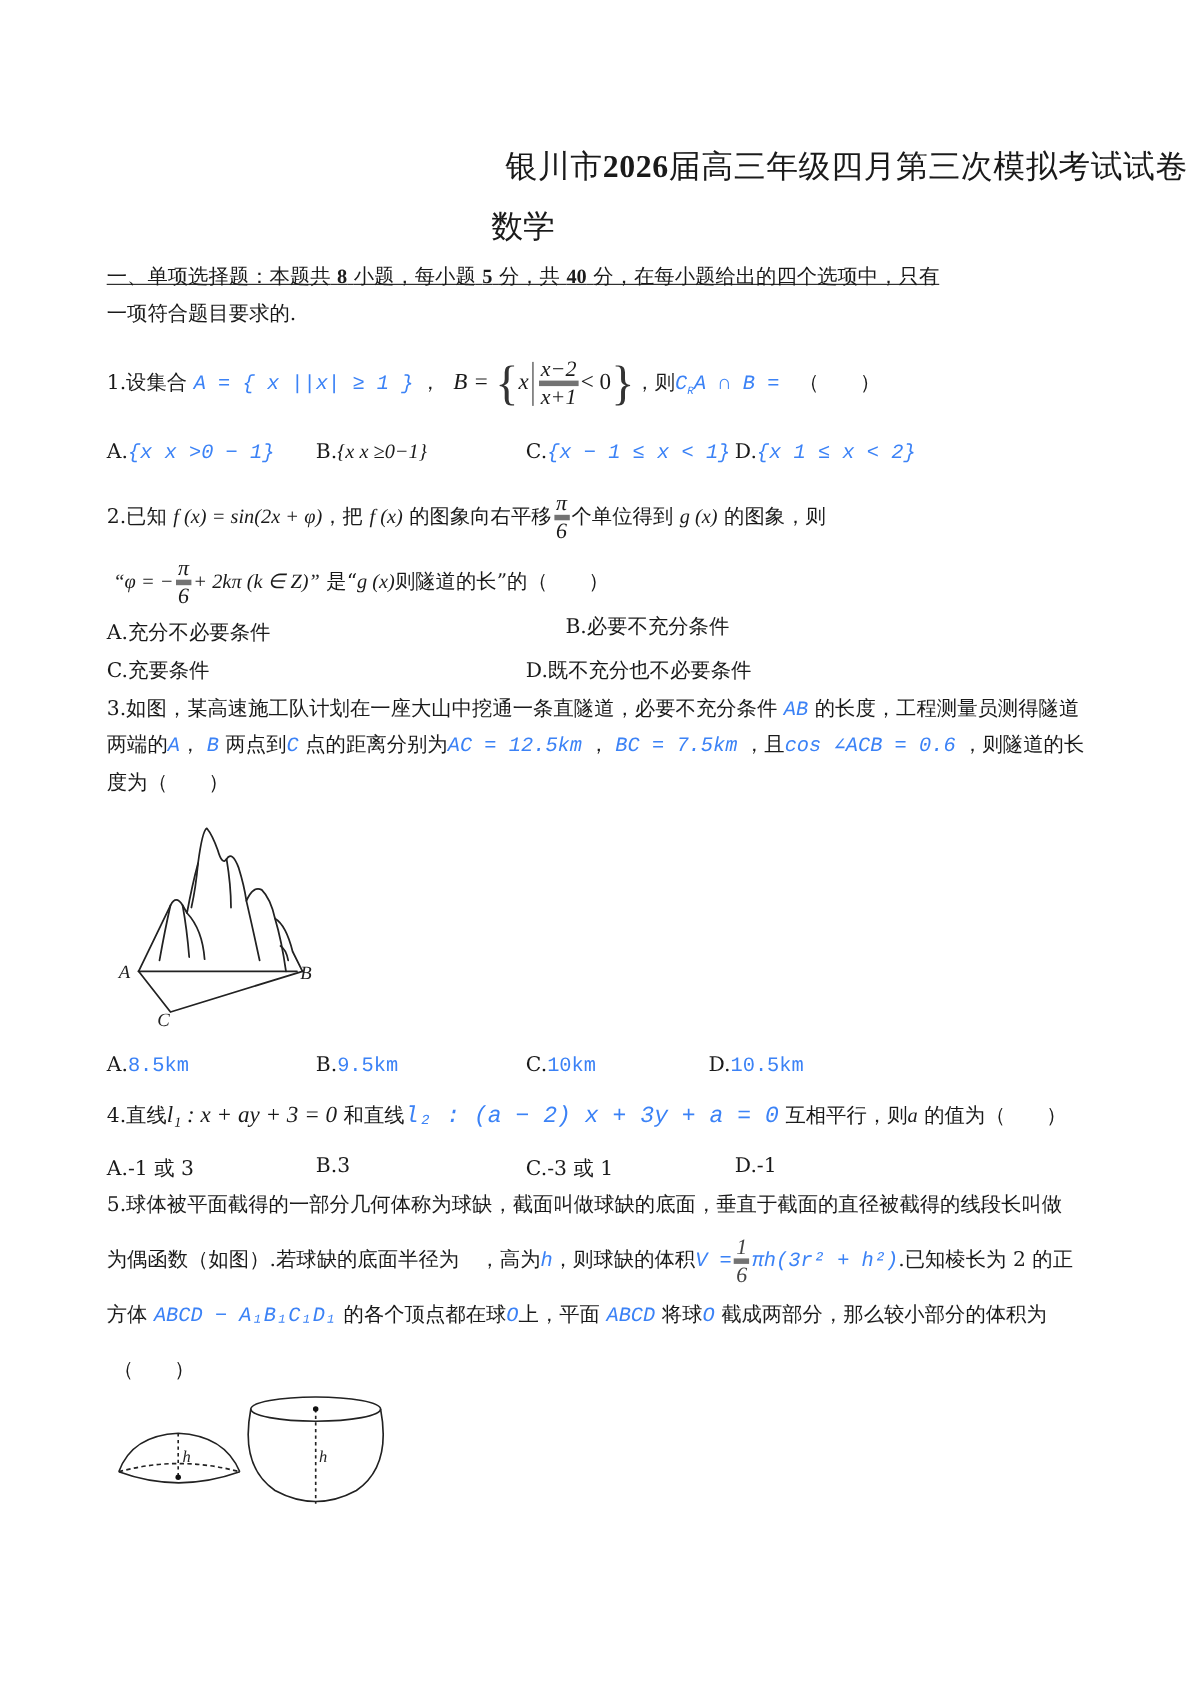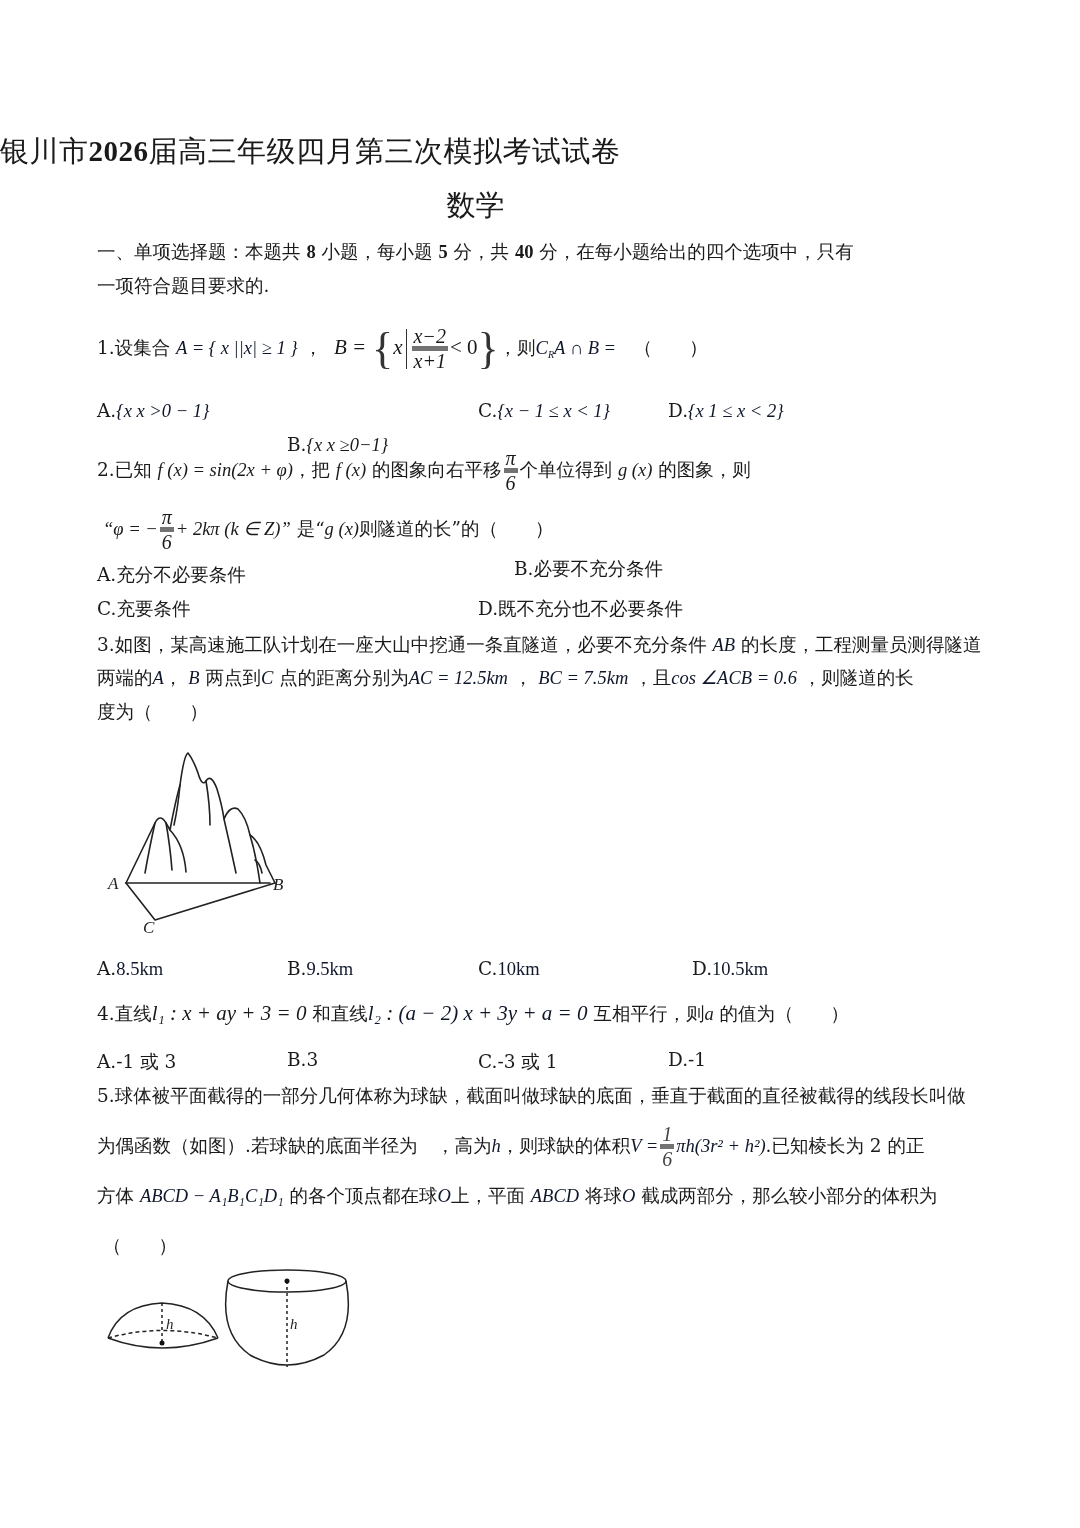--- a/index.html
+++ b/index.html
@@ -1,53 +1,53 @@
 <!DOCTYPE html>
 <html><head>
 <meta charset="utf-8">
 <style>
   html, body { margin: 0; padding: 0; background: #ffffff; }
   body { width: 1080px; height: 1528px; position: relative; overflow: hidden;
          font-family: "DejaVu Serif", "Liberation Serif", serif; color: #1a1a1a; }
   .abs { position: absolute; white-space: nowrap; }
-  .title { left: 0; width: 1080px; text-align: left; top: 132px; font-size: 29px; letter-spacing: 0.5px; }
+  .title { left: 0; width: 1080px; text-align: right; top: 132px; font-size: 29px; letter-spacing: 0.5px; }
   .title b { font-family: "Liberation Serif", serif; font-weight: bold; }
   .subtitle { left: 0; width: 951px; text-align: center; top: 186px; font-size: 29px; }
   .para { font-size: 18.5px; line-height: 32px; }
   .math { font-family: "Liberation Serif", serif; font-style: italic; }
-  .mathg { font-family: Liberation Serif, serif; font-style: italic; color: #0f172a; }
+  .mathg { font-family: Liberation Mono, monospace; font-style: italic; color: #3b82f6; }
   .num { font-family: "Liberation Serif", serif; }
   .b { font-family: "Liberation Serif", serif; font-weight: bold; }
   .frac { display: inline-block; vertical-align: middle; text-align: center; font-family: "Liberation Serif", serif; font-style: italic; font-size: 20px; line-height: 20px; margin: 0 2px; }
   .frac .n { display: block; border-bottom: 5px solid #737373; padding: 0 2px; }
   .frac .d { display: block; padding: 0 2px; }
   .bigbrace { font-size: 44px; font-family: "Liberation Serif", serif; vertical-align: middle; color: #333; font-weight: 200; }
   .opt { font-size: 18.5px; }
   svg { position: absolute; }
 </style>
 </head>
 <body>
 
 <div class="abs title"><span>银川市</span><b>2026</b><span>届高三年级四月第三次模拟考试试卷</span></div>
 <div class="abs subtitle">数学</div>
 
-<div class="abs para" style="left:97px; top:236px;">
+<div class="abs para" style="left:97px; top:236px;text-decoration:underline;">
   <span>一、单项选择题：本题共</span> <b class="b">8</b> <span>小题，每小题</span> <b class="b">5</b> <span>分，共</span> <b class="b">40</b> <span>分，在每小题给出的四个选项中，只有</span>
 </div>
 <div class="abs para" style="left:97px; top:270px;"><span>一项符合题目要求的.</span></div>
 
 <div class="abs para" style="left:97px; top:326px;">
   <span>1.</span><span>设集合</span>
   <span class="mathg">A = { x ||x| ≥ 1 }</span>
   ，&nbsp;
   <span class="math" style="font-size:21px;">B =</span>
   <span class="bigbrace">{</span><span class="math" style="font-size:21px;">x</span><span style="display:inline-block;width:1px;height:40px;background:#333;vertical-align:middle;margin:0 3px;"></span><span class="frac"><span class="n">x−2</span><span class="d">x+1</span></span><span class="num" style="font-size:21px;">&lt; 0</span><span class="bigbrace">}</span><span>，则</span><span class="mathg">C</span><sub class="mathg" style="font-size:10px;">R</sub><span class="mathg">A ∩ B =</span>&nbsp;&nbsp;&nbsp;<span>（　　）</span>
 </div>
 <div class="abs opt" style="left:97px; top:400px;"><span>A.</span><span class="mathg">{x  x &gt;0 − 1}</span></div>
-<div class="abs opt" style="left:287px; top:400px;margin-top:34px;"><span>B.</span><span class="math">{x  x ≥0−1}</span></div>
+<div class="abs opt" style="left:287px; top:400px;"><span>B.</span><span class="math">{x  x ≥0−1}</span></div>
 <div class="abs opt" style="left:478px; top:400px;"><span>C.</span><span class="mathg">{x − 1 ≤ x &lt; 1}</span></div>
 <div class="abs opt" style="left:668px; top:400px;"><span>D.</span><span class="mathg">{x 1 ≤ x &lt; 2}</span></div>
 
 <div class="abs para" style="left:97px; top:448px;">
   <span>2.</span><span>已知</span>
   <span class="math">f (x) = sin(2x + φ)</span><span>，把</span>
   <span class="math">f (x)</span>
   <span>的图象向右平移</span><span class="frac"><span class="n">π</span><span class="d">6</span></span><span>个单位得到</span>
   <span class="math">g (x)</span>
   <span>的图象，则</span>
@@ -89,21 +89,21 @@
     <path d="M155,115 Q160,118 162,128"></path>
   </g>
   <text x="8" y="144" font-family="Liberation Serif, serif" font-style="italic" font-size="17" fill="#222">A</text>
   <text x="173" y="145" font-family="Liberation Serif, serif" font-style="italic" font-size="17" fill="#222">B</text>
   <text x="43" y="188" font-family="Liberation Serif, serif" font-style="italic" font-size="17" fill="#222">C</text>
 </svg>
 
 <div class="abs opt" style="left:97px; top:958px;"><span>A.</span><span class="mathg" style="font-style:normal;">8.5km</span></div>
 <div class="abs opt" style="left:287px; top:958px;"><span>B.</span><span class="mathg" style="font-style:normal;">9.5km</span></div>
 <div class="abs opt" style="left:478px; top:958px;"><span>C.</span><span class="mathg" style="font-style:normal;">10km</span></div>
-<div class="abs opt" style="left:692px; top:958px;"><span>D.</span><span class="mathg" style="font-style:normal;">10.5km</span></div>
+<div class="abs opt" style="left:644px; top:958px;"><span>D.</span><span class="mathg" style="font-style:normal;">10.5km</span></div>
 
 <div class="abs para" style="left:97px; top:997px;">
   <span>4.</span><span>直线</span><span class="math" style="font-size:21px;">l₁ : x + ay + 3 = 0</span>
   <span>和直线</span><span class="mathg" style="font-size:21px;">l₂ : (a − 2) x + 3y + a = 0</span>
   <span>互相平行，则</span><span class="math">a</span>
   <span>的值为（　　）</span>
 </div>
 <div class="abs opt" style="left:97px; top:1049px;"><span>A.</span><span>-1 或 3</span></div>
 <div class="abs opt" style="left:287px; top:1049px;"><span>B.</span><span>3</span></div>
 <div class="abs opt" style="left:478px; top:1049px;"><span>C.</span><span>-3 或 1</span></div>

